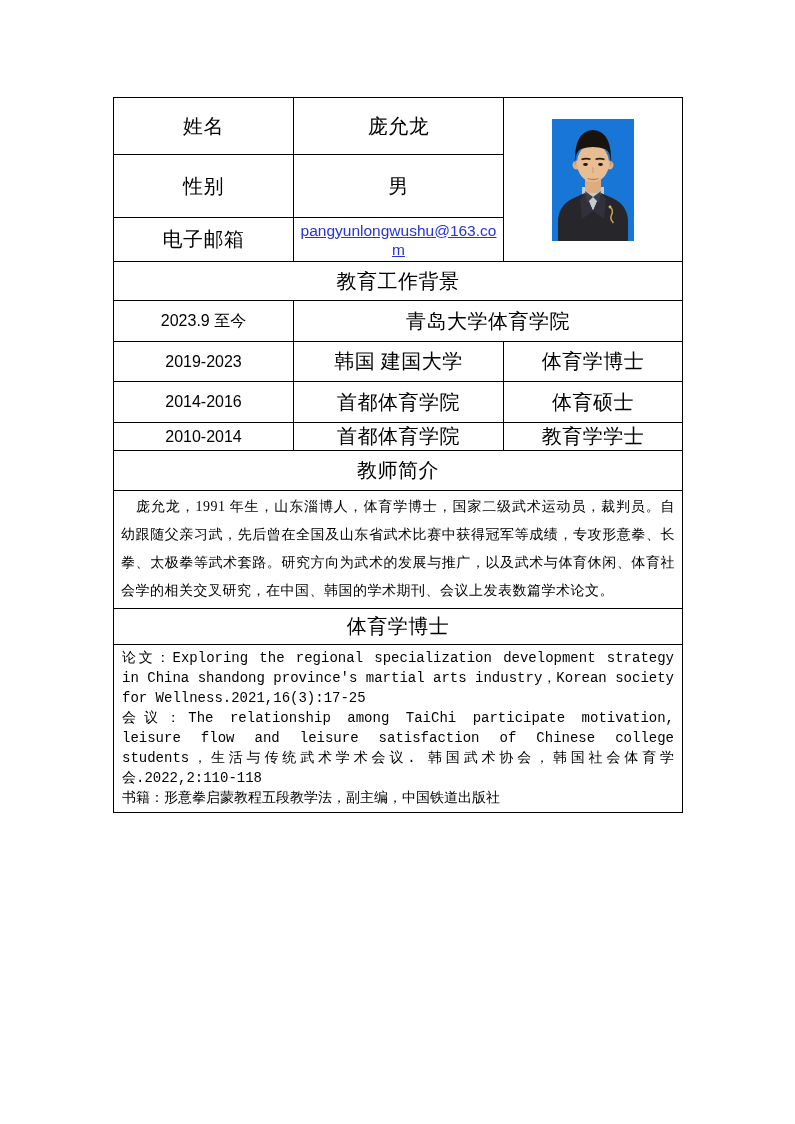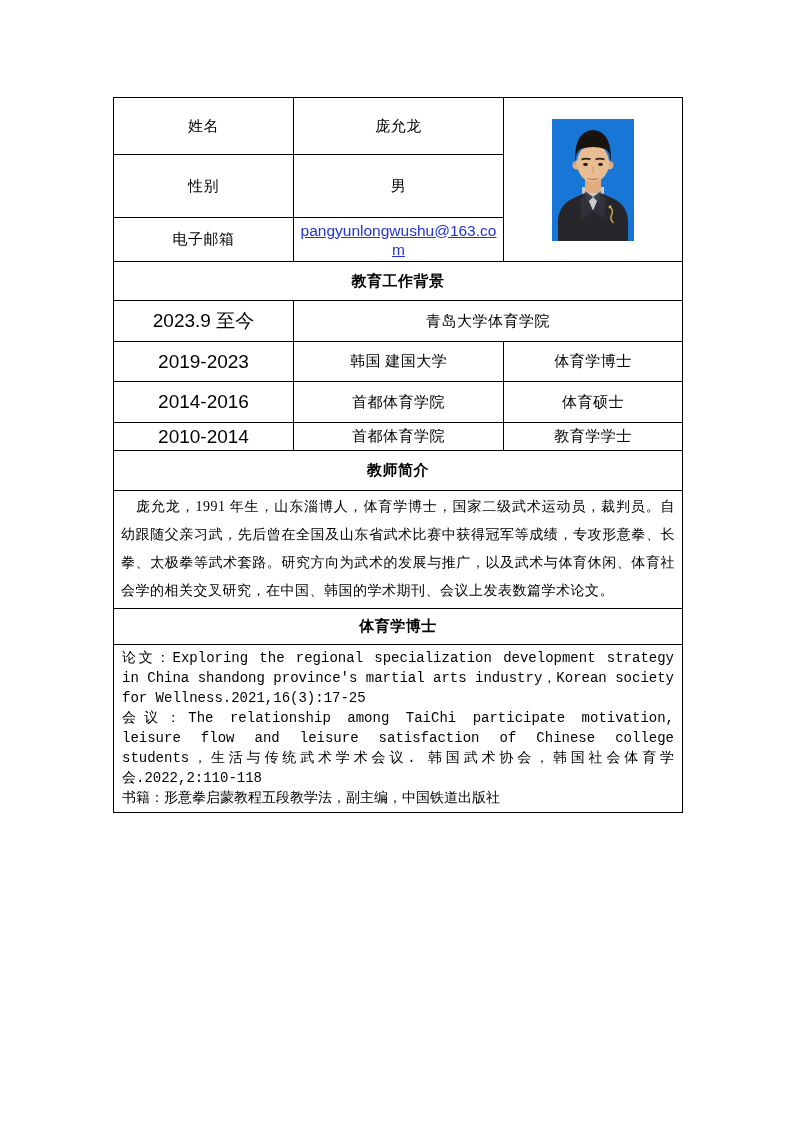--- a/index.html
+++ b/index.html
@@ -29,23 +29,23 @@
   tr.r4{height:39px}
   tr.r5{height:41px}
   tr.r6{height:40px}
   tr.r7{height:41px}
   tr.r8{height:28px}
   tr.r9{height:40px}
   tr.r10{height:86px}
   tr.r11{height:36px}
   tr.r12{height:124px}
 
-  .lbl,.val,.hdr,.inst,.deg{font-size:15px;letter-spacing:.5px;}
-  .hdr{font-weight:bold;}
-  .date{font-family:"Liberation Sans","DejaVu Sans",sans-serif;font-size:19px;letter-spacing:0;}
+  .lbl,.val,.hdr,.inst,.deg{font-size:20px;letter-spacing:.5px;}
+  .hdr{font-weight:normal;}
+  .date{font-family:"Liberation Sans","DejaVu Sans",sans-serif;font-size:16px;letter-spacing:0;}
 
   .email-cell{padding:2px 5px;}
   a.email-link{
     color:#2433DD;
     font-family:"Liberation Sans","DejaVu Sans",sans-serif;
     font-size:15.5px;line-height:19px;letter-spacing:0;
     display:inline-block;max-width:198px;word-break:break-all;cursor:pointer;
   }
 
   td.photo-cell{vertical-align:middle;}

